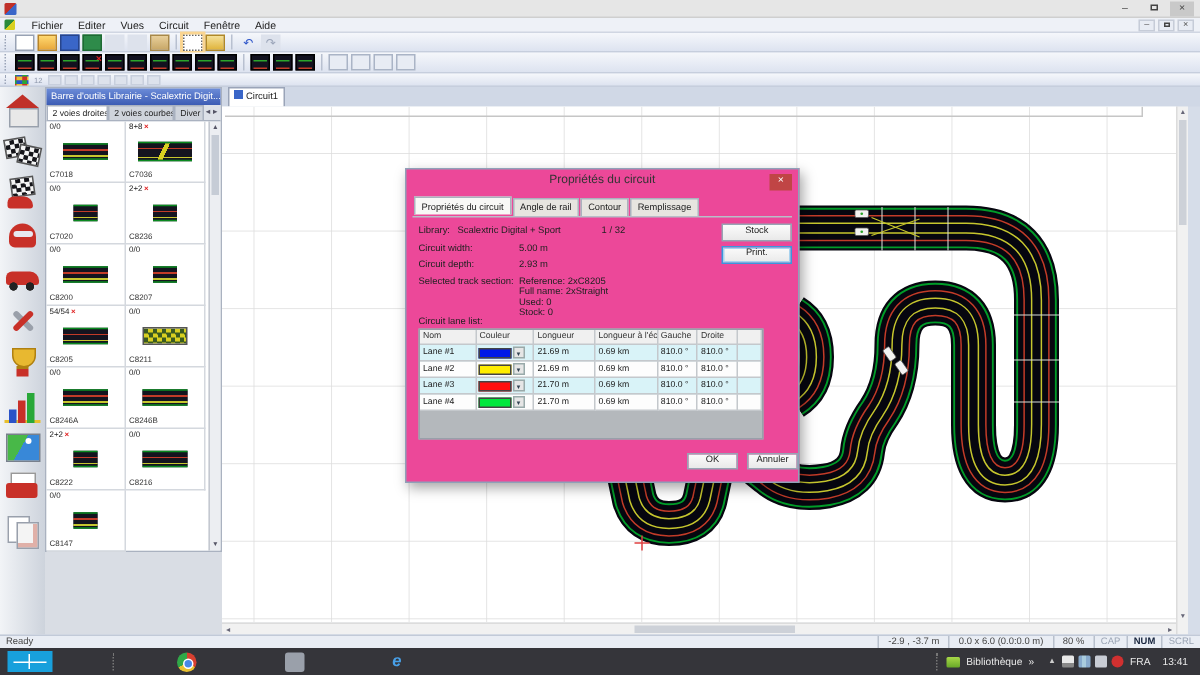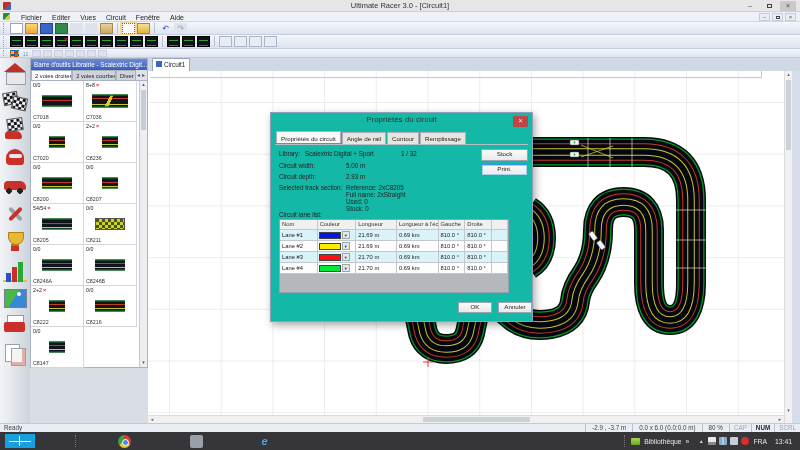--- a/index.html
+++ b/index.html
@@ -158,21 +158,21 @@
   .vscroll .sb-up{position:absolute;top:0;left:0;right:0;height:8px;line-height:8px;}
   .vscroll .sb-dn{position:absolute;top:336px;left:0;right:0;height:8px;line-height:8px;}
   .vscroll .sb-th{position:absolute;top:9px;left:1px;width:5px;height:70px;background:#cdd1d8;}
   .hscroll{position:absolute;left:148px;top:415px;width:636px;height:8px;background:#f1f1f1;
       border-top:1px solid #dcdcdc;font-size:4.5px;color:#667;}
   .hscroll .sb-l{position:absolute;left:0;top:0;width:8px;line-height:8px;text-align:center;}
   .hscroll .sb-r{position:absolute;right:0;top:0;width:8px;line-height:8px;text-align:center;}
   .hscroll .sb-th{position:absolute;left:275px;top:1px;width:107px;height:5px;background:#cdd1d8;}
 
   
-  .dialog{position:absolute;left:270px;top:112px;width:263px;height:210px;background:#14b8a6;
+  .dialog{position:absolute;left:270px;top:112px;width:263px;height:210px;background:#ec4899;
       border:1px solid #8fa0b8;box-shadow:2px 3px 8px rgba(0,0,0,.35);font-size:6.3px;}
   .dlg-title{position:absolute;left:0;top:2px;width:100%;text-align:center;font-size:8px;color:#333;}
   .dlg-close{position:absolute;right:4px;top:3px;width:15px;height:11px;background:#c04545;
       color:#fff;font-size:7px;line-height:10px;text-align:center;}
   .dlg-tabs{position:absolute;left:5px;top:19px;display:flex;font-size:6.2px;}
   .dlg-tab{padding:2px 4px 1px;border:1px solid #aab2be;border-bottom:none;background:#e7e5e0;
       margin-right:1px;white-space:nowrap;}
   .dlg-tab.active{background:#f8f8f6;position:relative;top:-1px;padding-top:3px;}
   .dlg-body{position:absolute;left:4px;top:31px;right:4px;bottom:4px;border-top:1px solid #b8bec8;}
   .fld{position:absolute;white-space:nowrap;color:#222;}
@@ -223,21 +223,20 @@
   .tray-ico.tray-pin{background:#c8ccd4;}
   .tb-time{padding-right:8px;padding-left:4px;}
 </style>
 </head>
 <body>
 
 <div id="app">
 
   <div class="titlebar">
     <span class="app-ico"></span>
-    <div class="title">Ultimate Racer 3.0 - [Circuit1]</div>
     <div class="winbtns">
       <span class="winbtn">–</span>
       <span class="winbtn"><span class="restore-glyph"></span></span>
       <span class="winbtn close">×</span>
     </div>
   </div>
 
   <div class="menubar">
     <span class="mdi-ico"></span>
     <div class="menu-items" id="menu-items">

